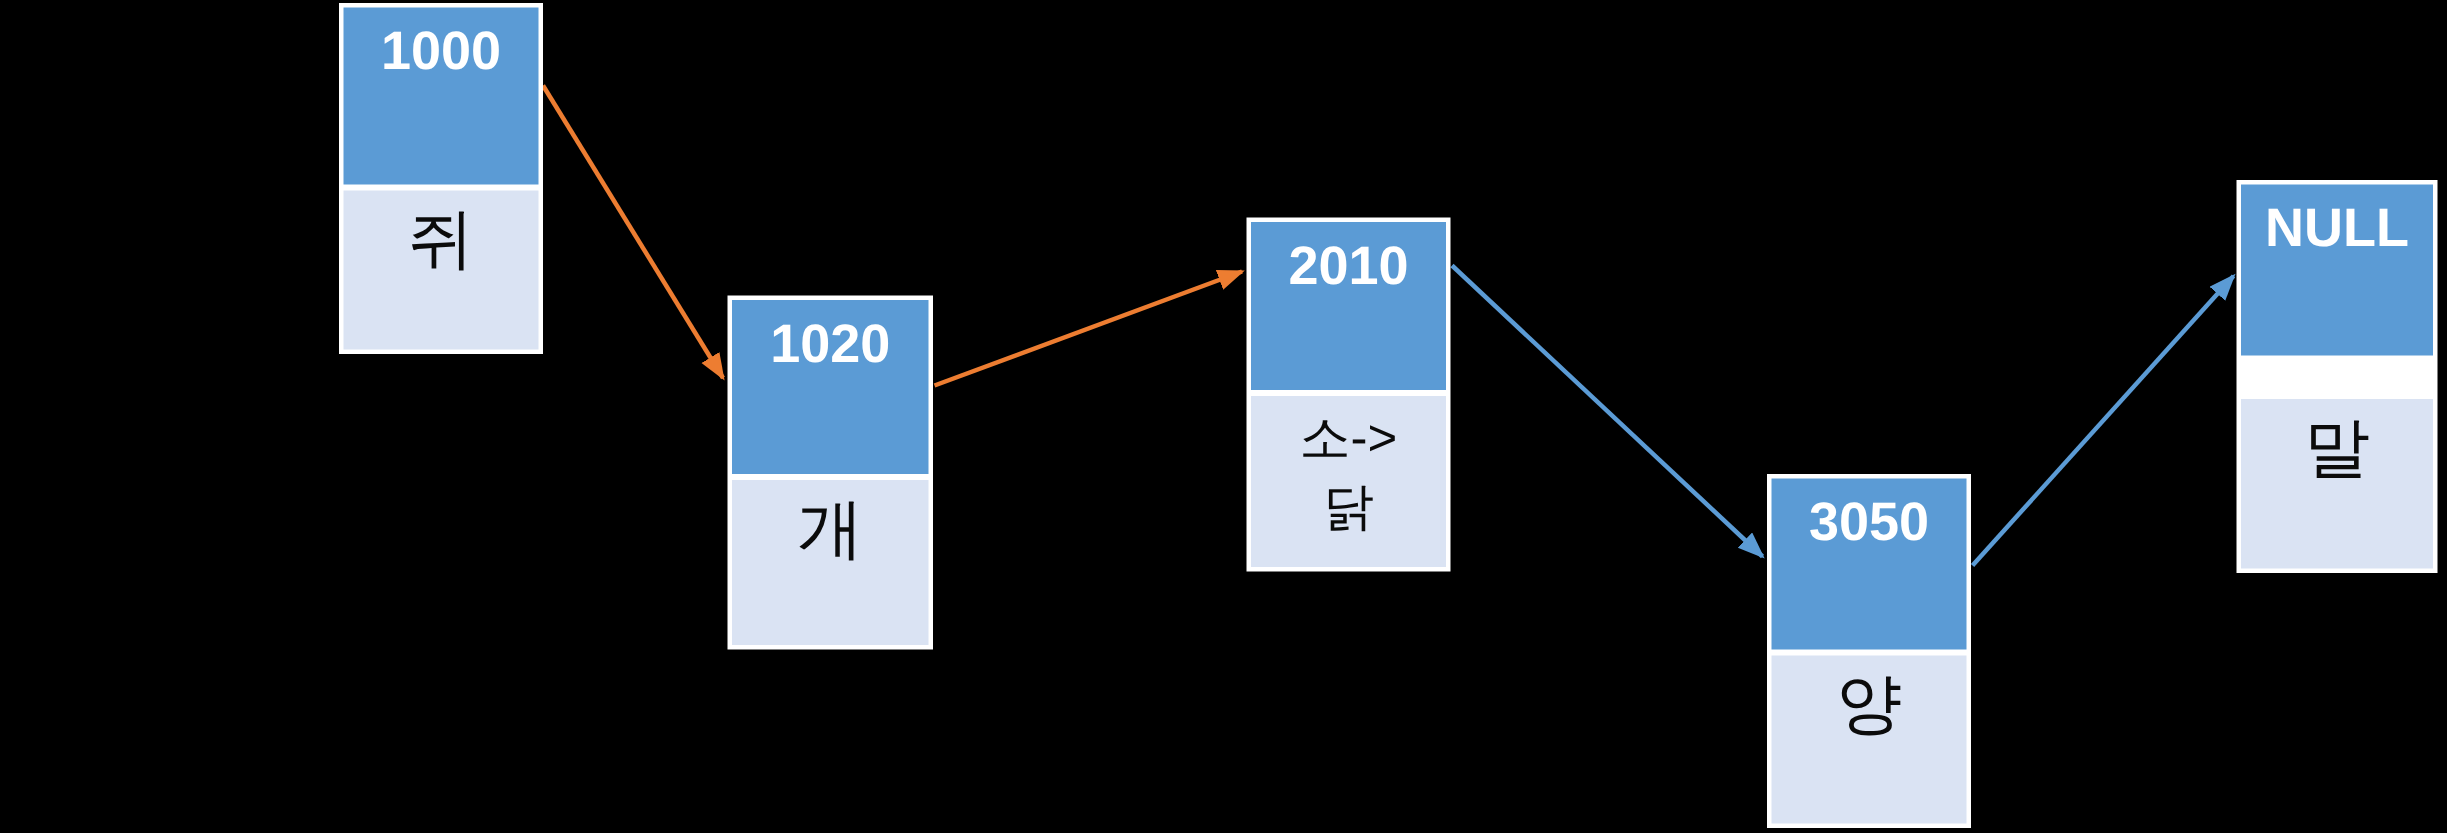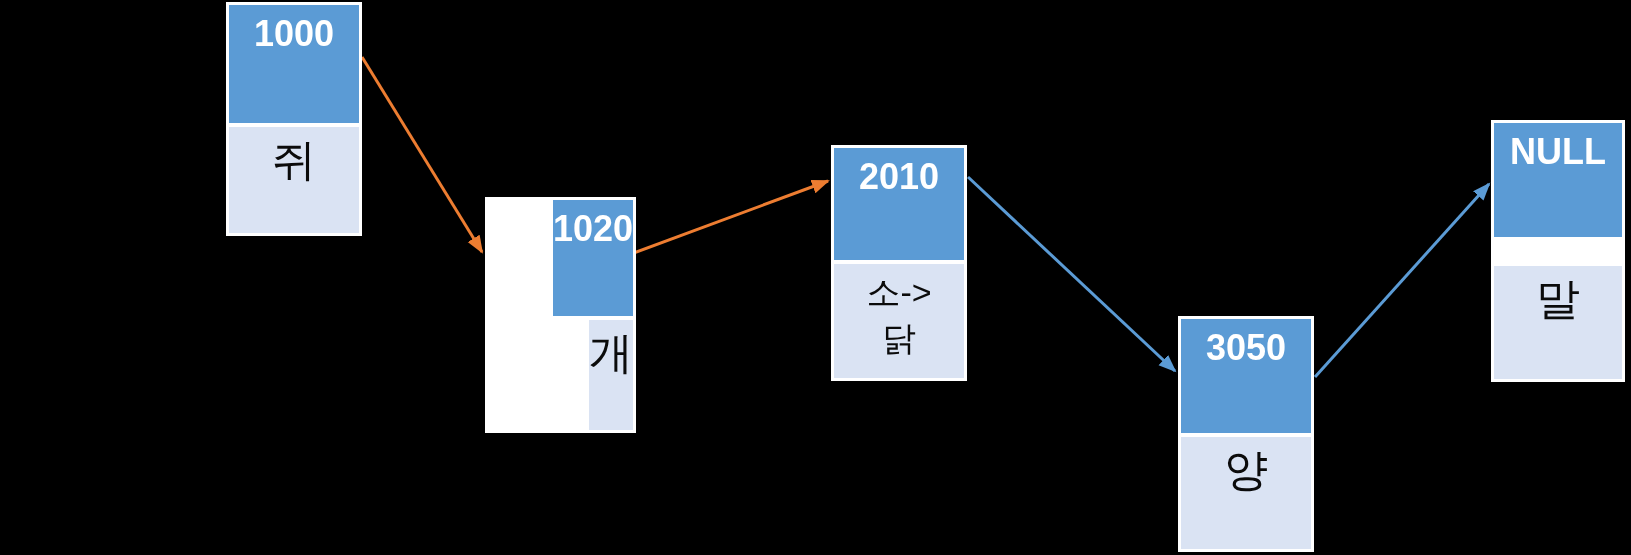--- a/index.html
+++ b/index.html
@@ -55,21 +55,21 @@
   }
   .node-body.small-value {
     font-size: 34px;
     line-height: 1.35;
     padding-top: 6px;
   }
   
   .n1 { left: 226px; top: 2px;   width: 136px; }
   .n1 .node-header { height: 118px; }
   .n1 .node-body   { height: 106px; }
-  .n2 { left: 485px; top: 197px; width: 151px; align-items: flex-end; }
+  .n2 { left: 485px; top: 197px; width: 137px; }
   .n2 .node-header { height: 116px; }
   .n2 .node-body   { height: 110px; }
   .n3 { left: 831px; top: 121px; width: 136px; margin-top: 24px; }
   .n3 .node-header { height: 112px; }
   .n3 .node-body   { height: 114px; }
   .n4 { left: 1178px; top: 316px; width: 136px; }
   .n4 .node-header { height: 114px; }
   .n4 .node-body   { height: 112px; }
   .n5 { left: 1491px; top: 120px; width: 134px; gap: 29px; }
   .n5 .node-header { height: 114px; }

